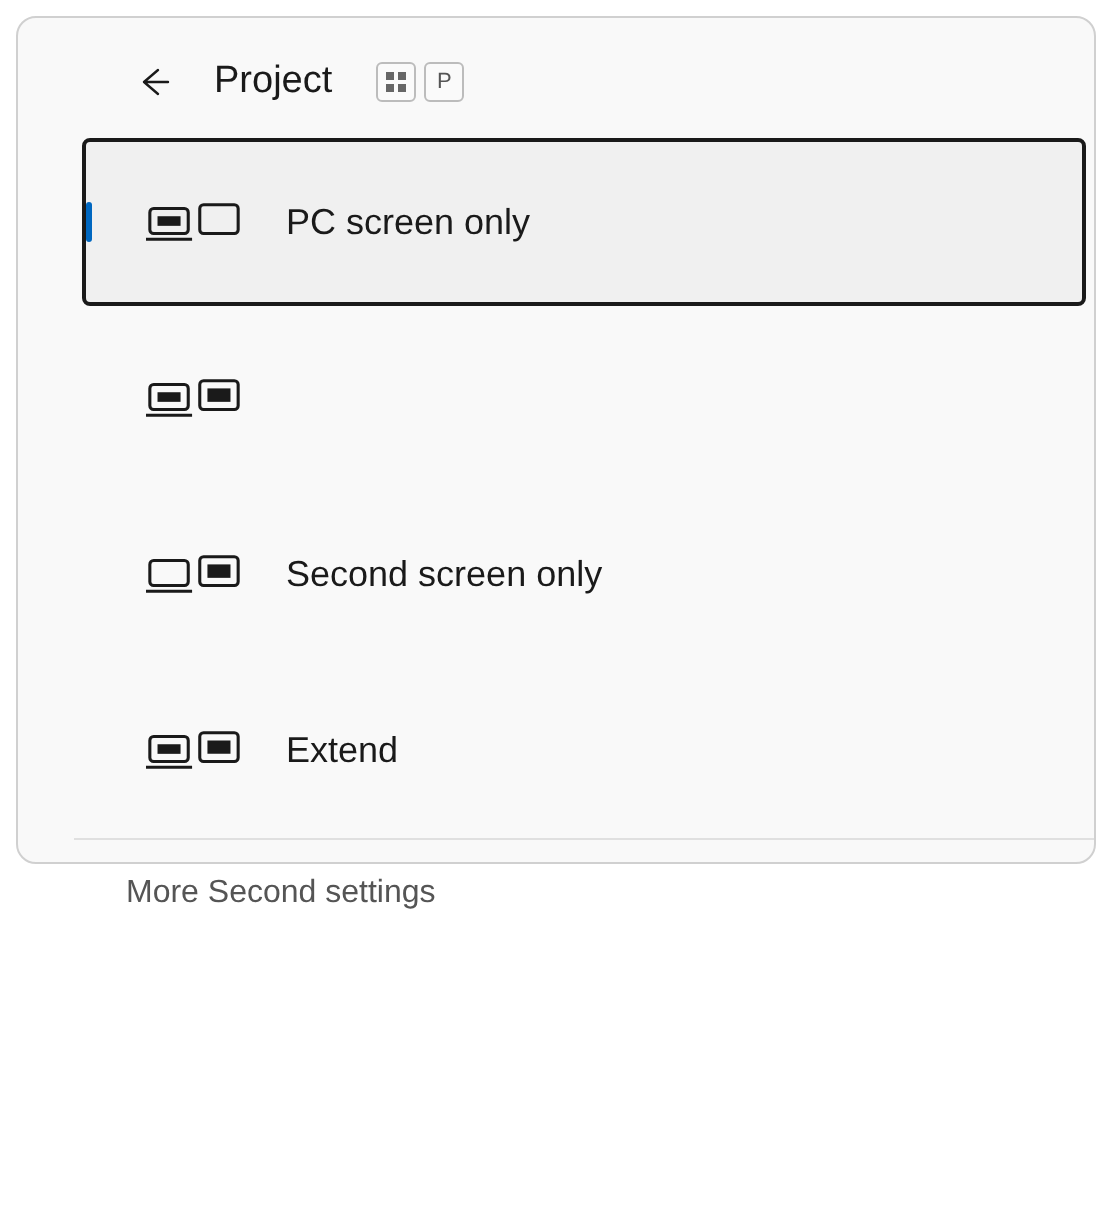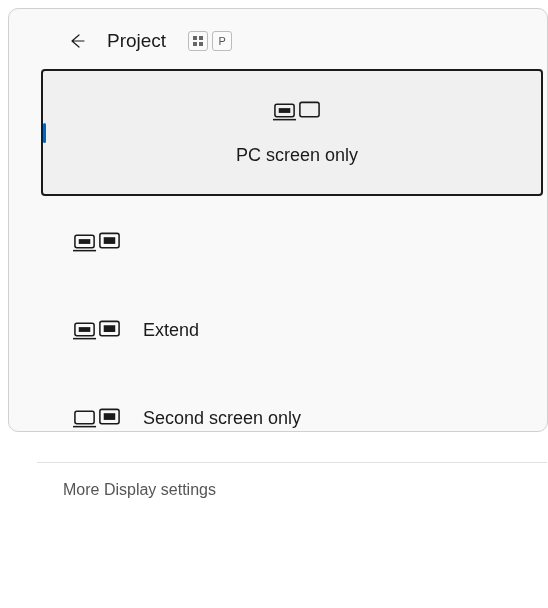--- a/index.html
+++ b/index.html
@@ -77,21 +77,20 @@
       gap: 22px;
       cursor: pointer;
       border: 2px solid transparent;
       border-radius: 4px;
       position: relative;
       margin: 2px 4px;
     }
     .option.selected {
       background: #f0f0f0;
       border: 2px solid #1a1a1a;
-      flex-direction: column;
     }
     .option.selected::before {
       content: "";
       position: absolute;
       left: 0;
       top: 50%;
       transform: translateY(-50%);
       width: 3px;
       height: 20px;
       background: #0067c0;
@@ -166,39 +165,39 @@
           <rect x="28" y="2" width="20" height="15" rx="2" fill="none" stroke="#1a1a1a" stroke-width="1.6"></rect>
           <rect x="32" y="6" width="12" height="7" fill="#1a1a1a"></rect>
         </svg>
       </div>
     </div>
 
     <div class="option">
       <div class="option-icon">
         <svg width="50" height="22" viewBox="0 0 50 22">
           <rect x="2" y="4" width="20" height="13" rx="2" fill="none" stroke="#1a1a1a" stroke-width="1.6"></rect>
+          <line x1="0" y1="20" x2="24" y2="20" stroke="#1a1a1a" stroke-width="1.6"></line>
+          <rect x="28" y="2" width="20" height="15" rx="2" fill="none" stroke="#1a1a1a" stroke-width="1.6"></rect>
+          <rect x="32" y="6" width="12" height="7" fill="#1a1a1a"></rect>
+        </svg>
+      </div>
+      <div class="option-label">Second screen only</div>
+    </div>
+
+    <div class="option">
+      <div class="option-icon">
+        <svg width="50" height="22" viewBox="0 0 50 22">
+          <rect x="2" y="4" width="20" height="13" rx="2" fill="none" stroke="#1a1a1a" stroke-width="1.6"></rect>
           <path d="M6 8 L18 8 L18 13 L6 13 Z" fill="#1a1a1a"></path>
           <line x1="0" y1="20" x2="24" y2="20" stroke="#1a1a1a" stroke-width="1.6"></line>
           <rect x="28" y="2" width="20" height="15" rx="2" fill="none" stroke="#1a1a1a" stroke-width="1.6"></rect>
           <path d="M32 6 Q38 6 44 6 L44 13 Q38 13 32 13 Z" fill="#1a1a1a"></path>
         </svg>
       </div>
       <div class="option-label">Extend</div>
     </div>
 
-    <div class="option">
-      <div class="option-icon">
-        <svg width="50" height="22" viewBox="0 0 50 22">
-          <rect x="2" y="4" width="20" height="13" rx="2" fill="none" stroke="#1a1a1a" stroke-width="1.6"></rect>
-          <line x1="0" y1="20" x2="24" y2="20" stroke="#1a1a1a" stroke-width="1.6"></line>
-          <rect x="28" y="2" width="20" height="15" rx="2" fill="none" stroke="#1a1a1a" stroke-width="1.6"></rect>
-          <rect x="32" y="6" width="12" height="7" fill="#1a1a1a"></rect>
-        </svg>
-      </div>
-      <div class="option-label">Second screen only</div>
-    </div>
-
   </div>
 
   <div class="footer">
-    <div class="footer-link">More Display settings</div>
+    <div class="footer-link">More Second settings</div>
   </div>
 </div>
 
 </body></html>

